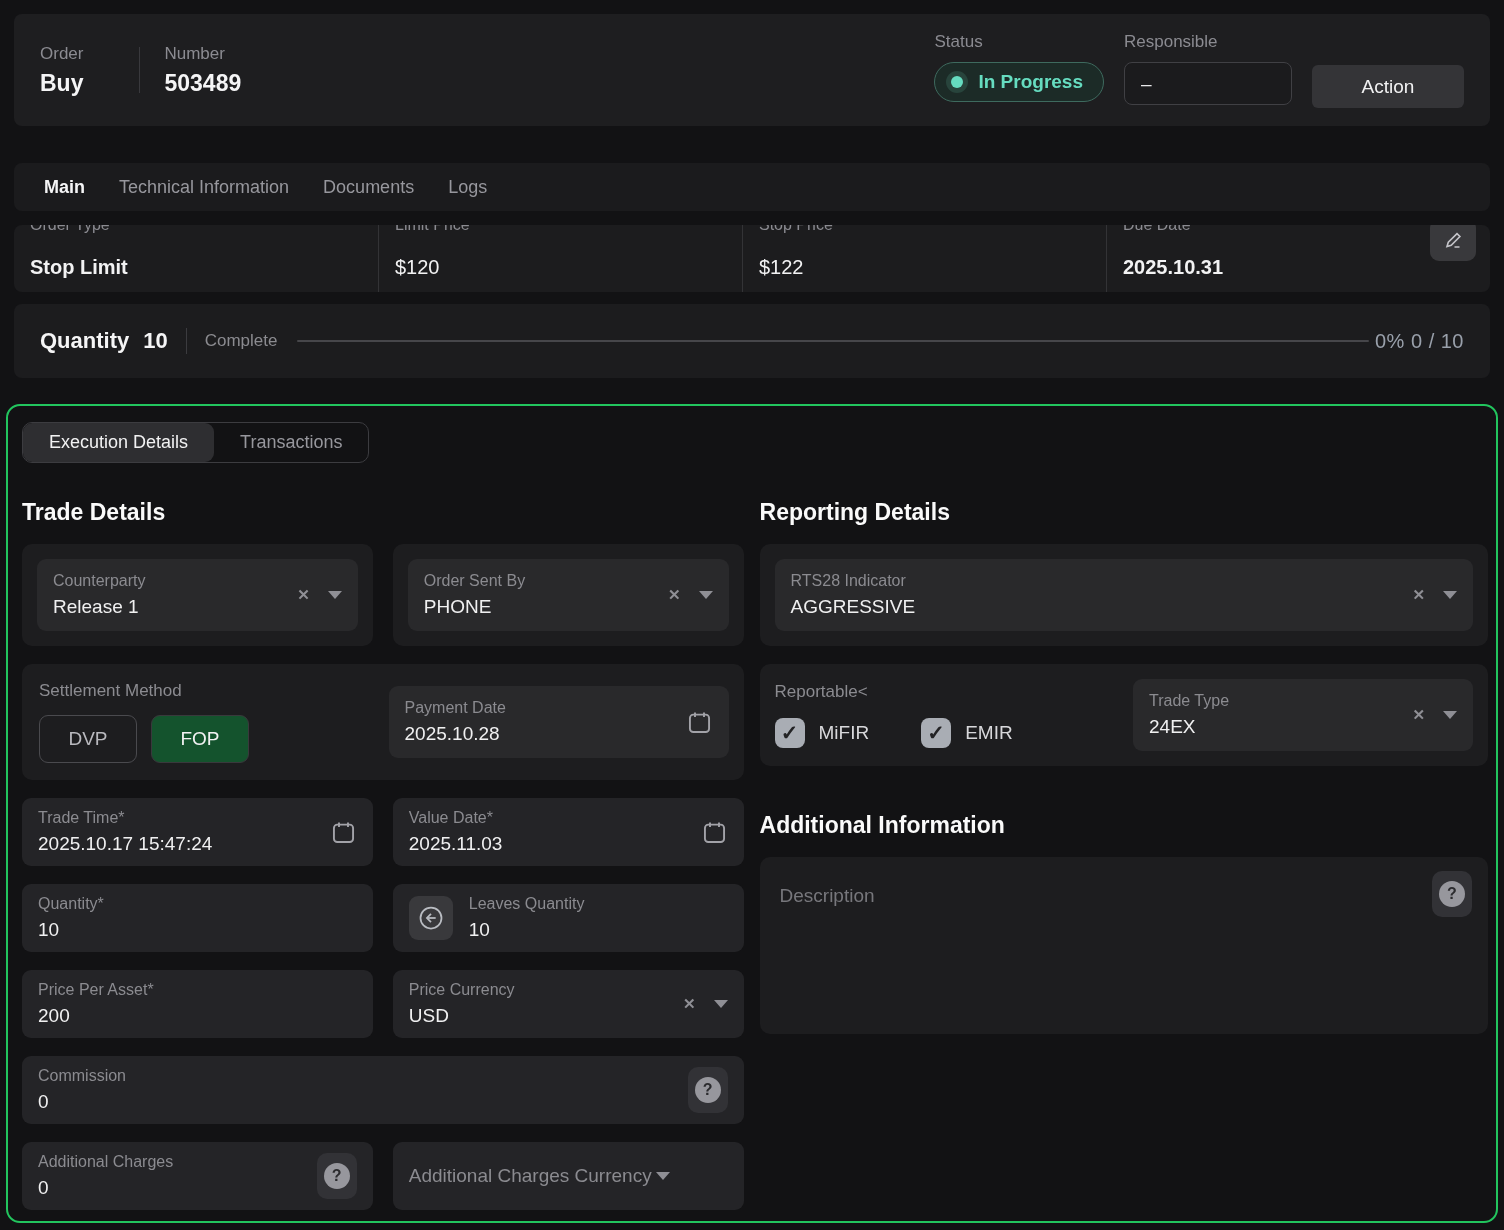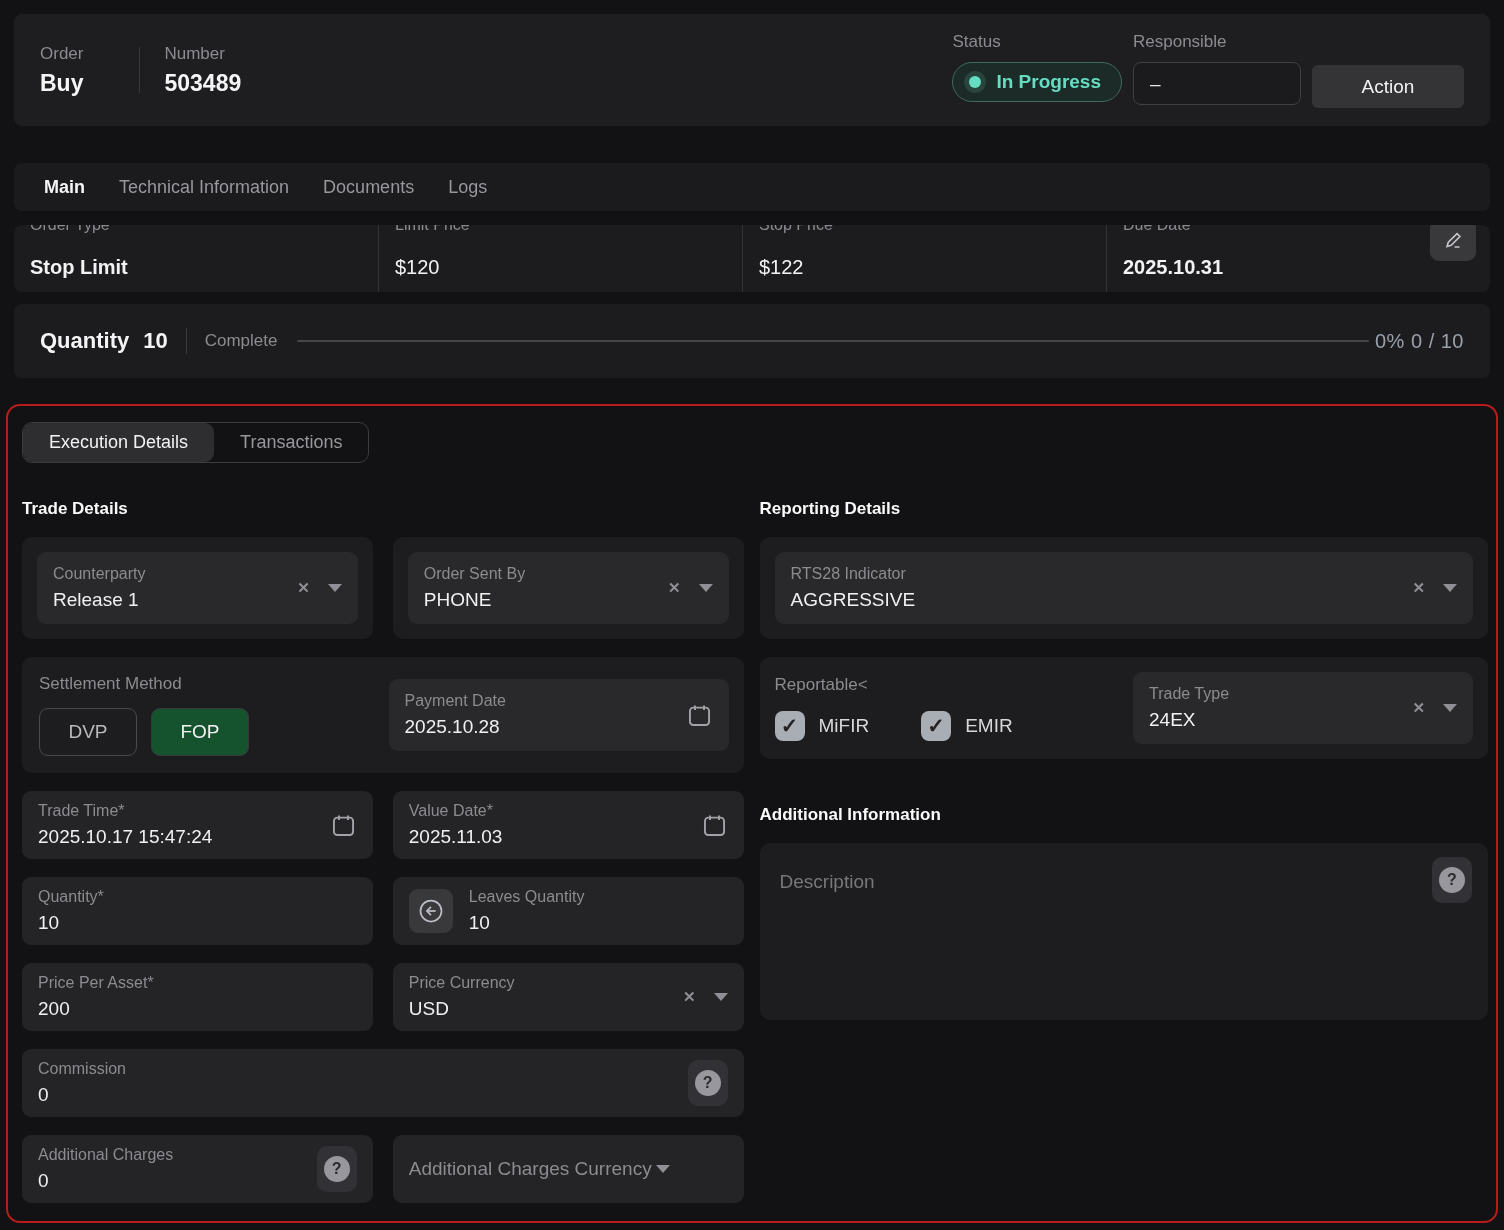--- a/index.html
+++ b/index.html
@@ -7,21 +7,21 @@
     font-family:"Liberation Sans", sans-serif; color:#ececee; }
   .page { padding:14px 14px 0 14px; }
 
   
   .header-card { background:#1e1e20; border-radius:8px; height:112px; display:flex;
     align-items:center; padding:0 26px; }
   .hgroup { display:flex; flex-direction:column; gap:6px; }
   .hlabel { color:#8b8b91; font-size:17px; }
   .hvalue { color:#f5f5f6; font-size:23px; font-weight:bold; }
   .hdivider { width:1px; height:46px; background:#39393d; margin:0 24px 0 56px; }
-  .header-right { margin-left:auto; display:flex; align-items:flex-start; gap:11px; }
+  .header-right { margin-left:auto; display:flex; align-items:flex-start; gap:20px; }
   .hcol { display:flex; flex-direction:column; gap:10px; }
   .status-pill { display:inline-flex; align-items:center; gap:10px; border:1.5px solid #3e6a5e;
     background:#1c2b27; border-radius:999px; padding:8px 20px 8px 11px; }
   .status-dot-outer { width:22px; height:22px; border-radius:50%; background:#28443c;
     display:flex; align-items:center; justify-content:center; }
   .status-dot { width:12px; height:12px; border-radius:50%; background:#66dcc0; }
   .status-text { color:#66dcc0; font-weight:bold; font-size:19px; }
   .resp-box { width:168px; height:43px; border:1px solid #404044; border-radius:8px;
     display:flex; align-items:center; padding:0 16px; font-size:19px; color:#e8e8ea; background:#1b1b1d; }
   .action-btn { width:152px; height:43px; background:#343437; border:none; border-radius:6px;
@@ -49,30 +49,30 @@
   .qty-card { margin-top:12px; background:#1c1c1e; border-radius:8px; height:74px;
     display:flex; align-items:center; padding:0 26px; }
   .qty-label { font-size:22px; font-weight:bold; color:#f5f5f6; }
   .qty-value { font-size:22px; font-weight:bold; color:#f5f5f6; margin-left:14px; }
   .qty-div { width:1px; height:26px; background:#3b3b3f; margin:0 18px; }
   .qty-status { font-size:17px; color:#8b8b90; margin-right:20px; }
   .qty-line { flex:1; height:2px; background:#46464a; border-radius:2px; }
   .qty-progress { font-size:20px; font-weight:normal; color:#99a0ab; margin-left:6px; letter-spacing:0.5px; }
 
   
-  .panel { margin:26px -8px 0 -8px; border:2px solid #b91c1c; border-radius:14px;
+  .panel { margin:26px -8px 0 -8px; border:2px solid #22c55e; border-radius:14px;
     height:819px; padding:16px 8px 0 8px; overflow:hidden; }
   .seg-group { display:inline-flex; border:1px solid #3c3c40; border-radius:10px; overflow:hidden; margin-left:6px; }
   .seg { padding:9px 26px; font-size:18px; color:#97979d; cursor:pointer; border-radius:9px; }
   .seg.active { background:#2e2e31; color:#f2f2f3; }
 
   .cols { display:flex; margin-top:36px; }
   .col-left { width:724px; margin-left:6px; }
   .col-right { width:731px; margin-left:16px; }
-  .section-h { font-size:17px; font-weight:bold; color:#fafafa; margin-bottom:18px; }
+  .section-h { font-size:23px; font-weight:bold; color:#fafafa; margin-bottom:18px; }
 
   .row2 { display:grid; grid-template-columns:1fr 1fr; gap:20px; margin-bottom:18px; }
   .row1 { margin-bottom:18px; }
 
   .outer-card { background:#1d1d1f; border-radius:10px; padding:15px; }
   .field { background:#29292b; border-radius:9px; min-height:72px; display:flex;
     align-items:center; padding:10px 16px; cursor:pointer; }
   .field.flat { background:#242427; min-height:68px; }
   .ftext { display:flex; flex-direction:column; gap:3px; flex:1; min-width:0; }
   .flabel { color:#8b8b90; font-size:16px; line-height:20px; }

